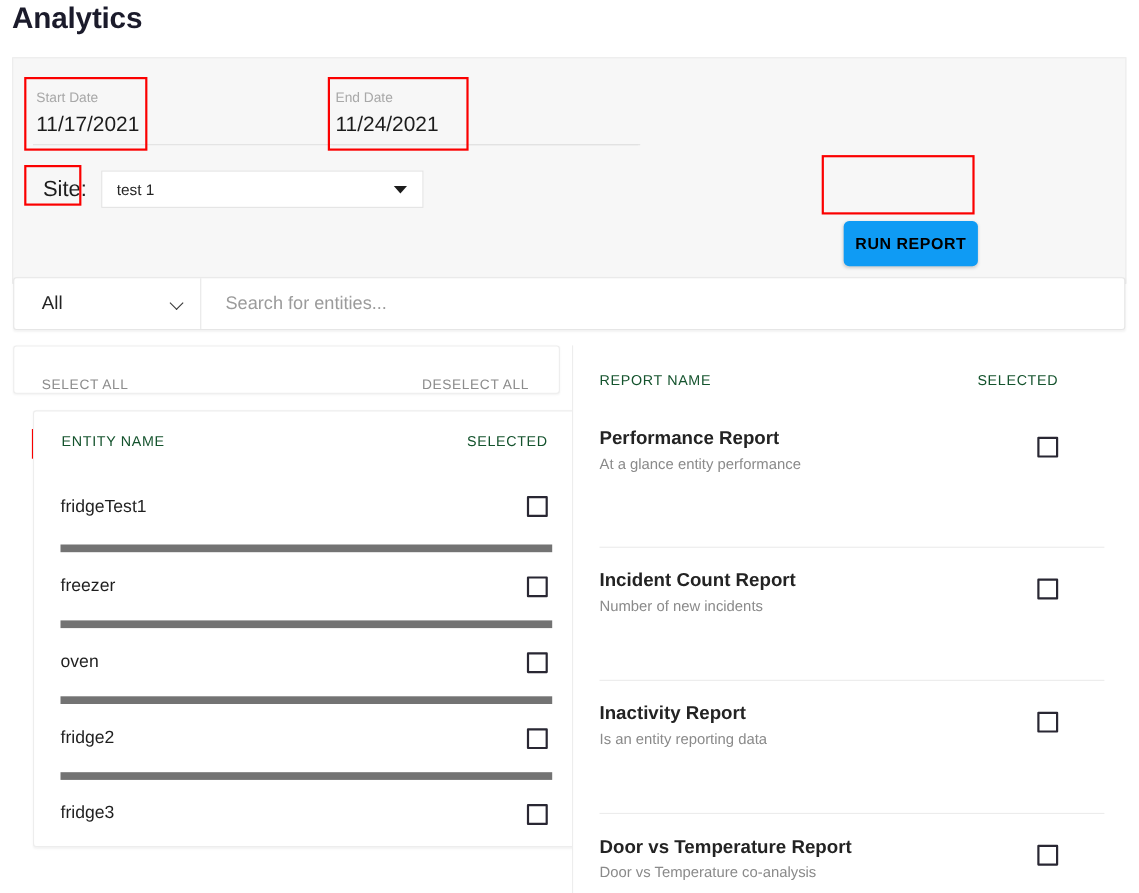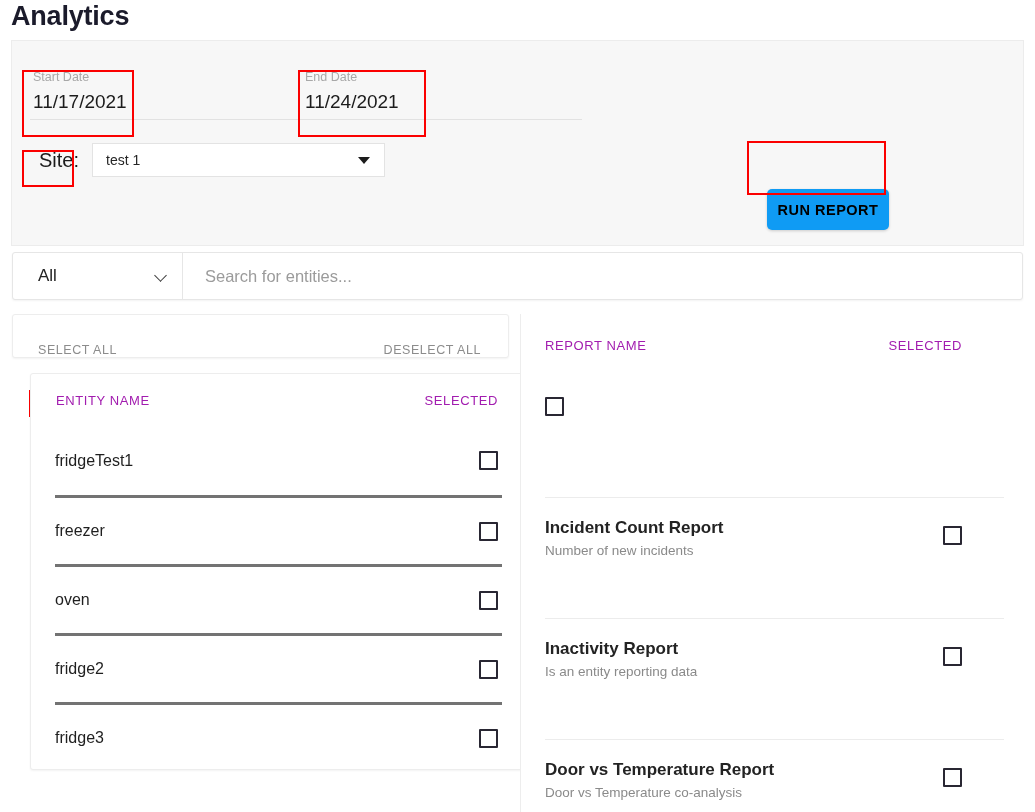--- a/index.html
+++ b/index.html
@@ -24,21 +24,21 @@
     font-size: 27px;
     font-weight: bold;
     color: #1b1b2b;
     letter-spacing: -0.2px;
     line-height: 32px;
   }
 
   
   .filter-card {
     position: absolute;
-    left: 11px; top: 40px;
+    left: 11px; top: 52px;
     width: 1013px; height: 206px;
     background: #f7f7f7;
     border: 1px solid #ececec;
   }
 
   .date-field {
     position: absolute;
     border-bottom: 1px solid #e2e2e2;
     padding-left: 3px;
   }
@@ -191,30 +191,30 @@
   .entity-head {
     display: flex;
     align-items: center;
     justify-content: space-between;
     height: 52px;
     padding: 0 28px 0 25px;
   }
   .col-head {
     font-size: 13px;
     letter-spacing: 0.6px;
-    color: #a21caf;
+    color: #14532d;
     text-align: center;
   }
   .entity-row {
     display: flex;
     align-items: center;
     justify-content: space-between;
     height: 69px;
     margin: 0 24px;
-    border-top: 3px solid #737373;
+    border-top: 7px solid #737373;
     padding-right: 4px;
   }
   .entity-row:first-of-type { border-top: none; text-align: center; }
   .entity-name {
     font-size: 16px;
     color: #1f1f1f;
   }
 
   .cbox {
     width: 19px; height: 19px;
@@ -346,20 +346,24 @@
       </div>
   </div>
 
   <div class="report-card">
     <div class="report-head">
       <span class="col-head">REPORT NAME</span>
       <span class="col-head">SELECTED</span>
     </div>
     <div id="report-rows">
         <div class="report-row">
+          <span>
+            <span class="report-title" style="display:block">Performance Report</span>
+            <span class="report-sub" style="display:block">At a glance entity performance</span>
+          </span>
           <span class="report-cb-wrap">
             <span class="cbox" style="display:block"></span>
           </span>
         </div>
         <div class="report-row">
           <span>
             <span class="report-title" style="display:block">Incident Count Report</span>
             <span class="report-sub" style="display:block">Number of new incidents</span>
           </span>
           <span class="report-cb-wrap">

